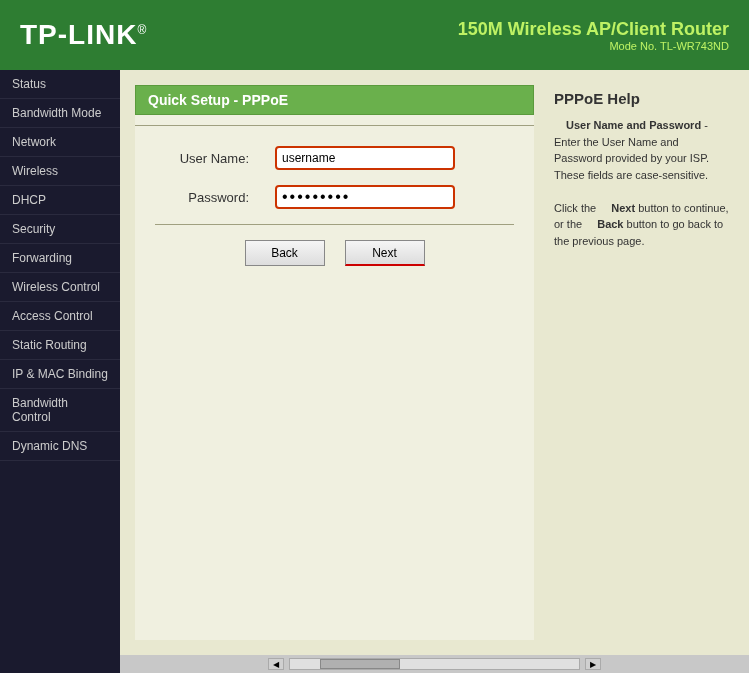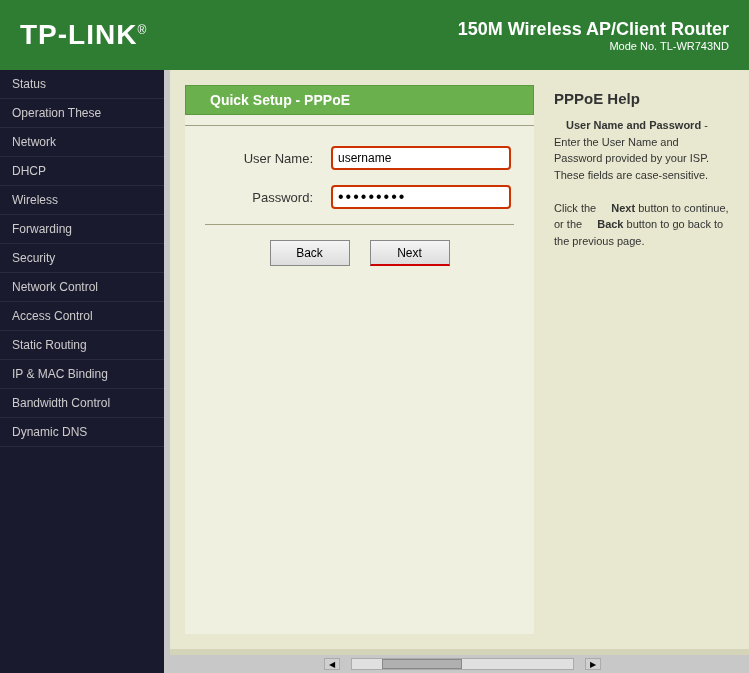--- a/index.html
+++ b/index.html
@@ -1,15 +1,15 @@
 <!DOCTYPE html>
 <html><head>
   <meta charset="utf-8">
   <style>
-    * { margin: 0; padding: 0; box-sizing: border-box; gap: 6px; }
+    * { margin: 0; padding: 0; box-sizing: border-box; }
     body {
       width: 749px;
       height: 673px;
       font-family: Arial, sans-serif;
       font-size: 12px;
       background: #c8c8c8;
       overflow: hidden;
     }
 
     
@@ -28,40 +28,40 @@
       font-family: Arial Black, sans-serif;
       letter-spacing: 1px;
     }
     .logo span.tm {
       font-size: 12px;
       vertical-align: super;
       font-weight: normal;
     }
     .header-title {
       text-align: right;
-      color: #ffffff;
+      color: #bef264;
       margin-left: 40px;
     }
     .header-title .model-name {
       font-size: 18px;
       font-weight: bold;
     }
     .header-title .model-no {
       font-size: 11px;
     }
 
     
     .main-layout {
       display: flex;
       height: calc(673px - 70px);
     }
 
     
     .sidebar {
-      width: 164px;
+      width: 120px;
       background: #1a1a2e;
       flex-shrink: 0;
       overflow-y: auto;
     }
     .sidebar-item {
       display: block;
       padding: 7px 12px;
       color: #cccccc;
       text-decoration: none;
       font-size: 12px;
@@ -90,21 +90,21 @@
 
     
     .form-panel {
       flex: 1;
       background: #f0f0e0;
     }
 
     .form-title {
       background: #6ab04c;
       color: white;
-      padding: 6px 24px;
+      padding: 6px 12px;
       font-size: 14px;
       font-weight: bold;
       margin-bottom: 4px;
       border: 1px solid #5a9a3c;
     }
 
     .form-divider {
       border: none;
       border-top: 1px solid #a0a080;
       margin: 10px 0 20px 0;
@@ -113,21 +113,21 @@
     .form-row {
       display: flex;
       align-items: center;
       margin-bottom: 15px;
       padding: 0 20px;
     }
 
     .form-label {
       width: 120px;
       text-align: right;
-      padding-right: 12px;
+      padding-right: 26px;
       font-size: 13px;
       color: #333;
     }
 
     .form-input {
       width: 180px;
       height: 24px;
       border: 1px solid #aaa;
       padding: 2px 5px;
       font-size: 12px;
@@ -252,27 +252,27 @@
   <div class="header-title">
     <div class="model-name">150M Wireless AP/Client Router</div>
     <div class="model-no">Mode No. TL-WR743ND</div>
   </div>
 </div>
 
 <div class="main-layout">
 
   <nav class="sidebar">
     <div class="sidebar-item">Status</div>
-    <div class="sidebar-item">Operation These</div>
+    <div class="sidebar-item">Bandwidth Mode</div>
     <div class="sidebar-item">Network</div>
+    <div class="sidebar-item">Wireless</div>
     <div class="sidebar-item">DHCP</div>
-    <div class="sidebar-item">Wireless</div>
+    <div class="sidebar-item">Security</div>
     <div class="sidebar-item">Forwarding</div>
-    <div class="sidebar-item">Security</div>
-    <div class="sidebar-item">Network Control</div>
+    <div class="sidebar-item">Wireless Control</div>
     <div class="sidebar-item">Access Control</div>
     <div class="sidebar-item">Static Routing</div>
     <div class="sidebar-item">IP &amp; MAC Binding</div>
     <div class="sidebar-item">Bandwidth Control</div>
     <div class="sidebar-item">Dynamic DNS</div>
   </nav>
 
   <div class="content-area">
     <div class="content-inner">
 

